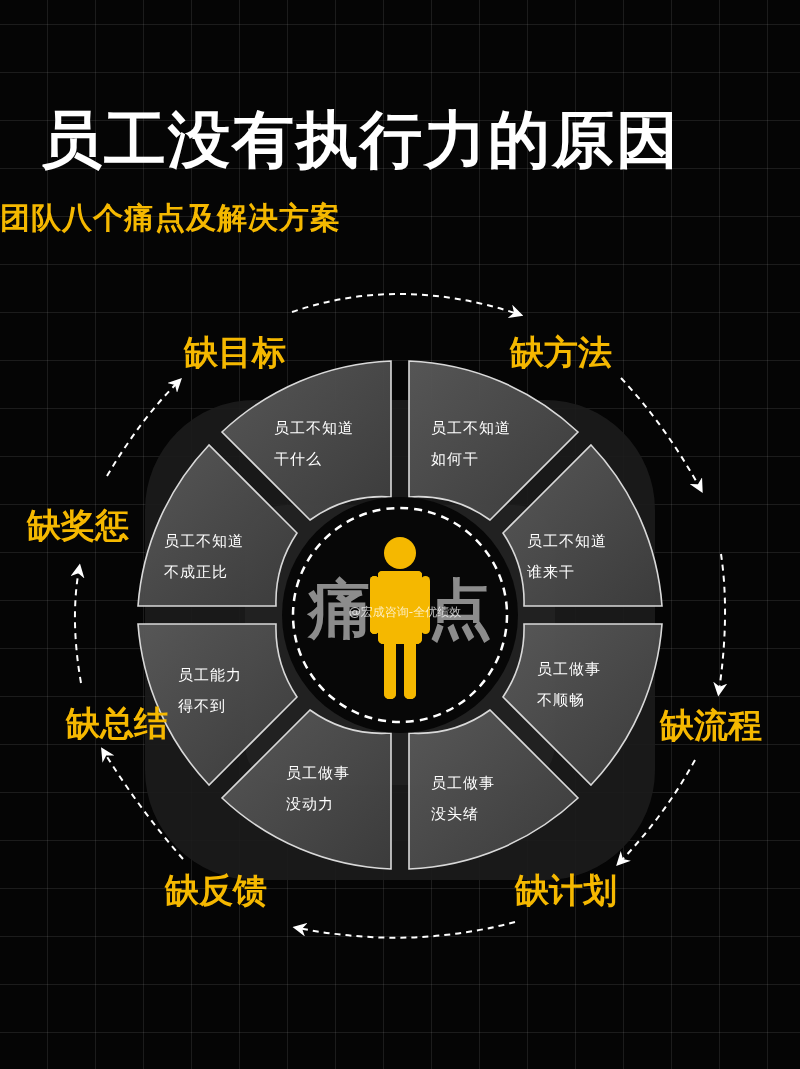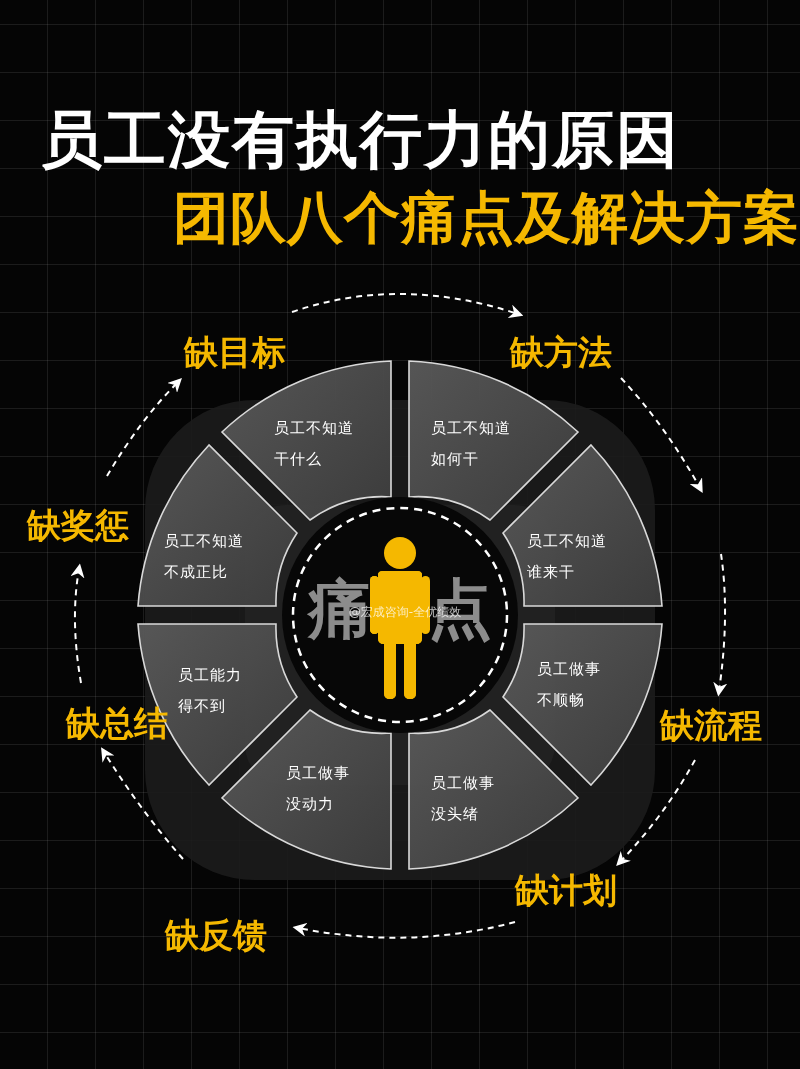--- a/index.html
+++ b/index.html
@@ -14,22 +14,22 @@
     position: relative;
     font-family: "DejaVu Sans", sans-serif;
   }
   .title {
     position: absolute; left: 0; width: 720px; top: 100px;
     text-align: center; color: #ffffff;
     font-weight: bold; font-size: 62px; letter-spacing: 2px; line-height: 80px;
   }
   .subtitle {
     position: absolute; left: 0; width: 800px; top: 190px;
-    text-align: right; color: #f5b800;
-    font-weight: bold; font-size: 56px; letter-spacing: 1px; line-height: 56px;
+    text-align: left; color: #f5b800;
+    font-weight: bold; font-size: 30px; letter-spacing: 1px; line-height: 56px;
   }
   .diagram { position: absolute; left: 0; top: 0; width: 800px; height: 1069px; }
   .label {
     position: absolute; color: #f5b800; font-weight: bold; font-size: 34px;
     line-height: 40px; white-space: nowrap;
   }
   .seg-text {
     position: absolute; color: #ffffff; font-size: 15px; line-height: 31px;
     white-space: nowrap; letter-spacing: 1px;
   }
@@ -137,19 +137,19 @@
   </div>
   <div class="seg-text" style="left:164px; top:526px;">
     <div>员工不知道</div>
       <div>不成正比</div>
   </div>
 
   <div class="label" style="left:184px; top:332px;">缺目标</div>
   <div class="label" style="left:510px; top:332px;">缺方法</div>
   <div class="label" style="left:660px; top:705px;">缺流程</div>
   <div class="label" style="left:515px; top:870px;">缺计划</div>
-  <div class="label" style="left:165px; top:916px;font-family:Liberation Serif, serif;">缺反馈</div>
+  <div class="label" style="left:165px; top:870px;">缺反馈</div>
   <div class="label" style="left:18px; top:703px;margin-left:48px;">缺总结</div>
   <div class="label" style="left:27px; top:505px;">缺奖惩</div>
 </div>
 
 <div class="title">员工没有执行力的原因</div>
 <div class="subtitle">团队八个痛点及解决方案</div>
 
 </body></html>

